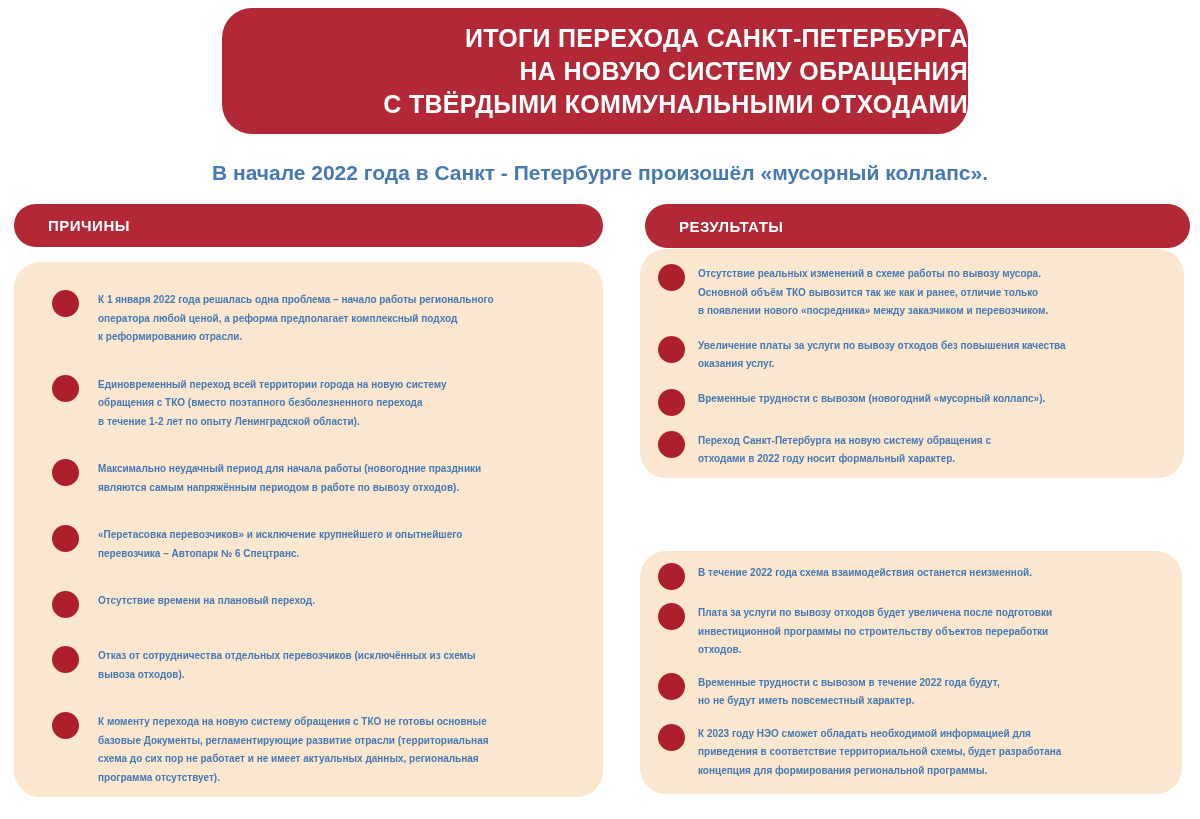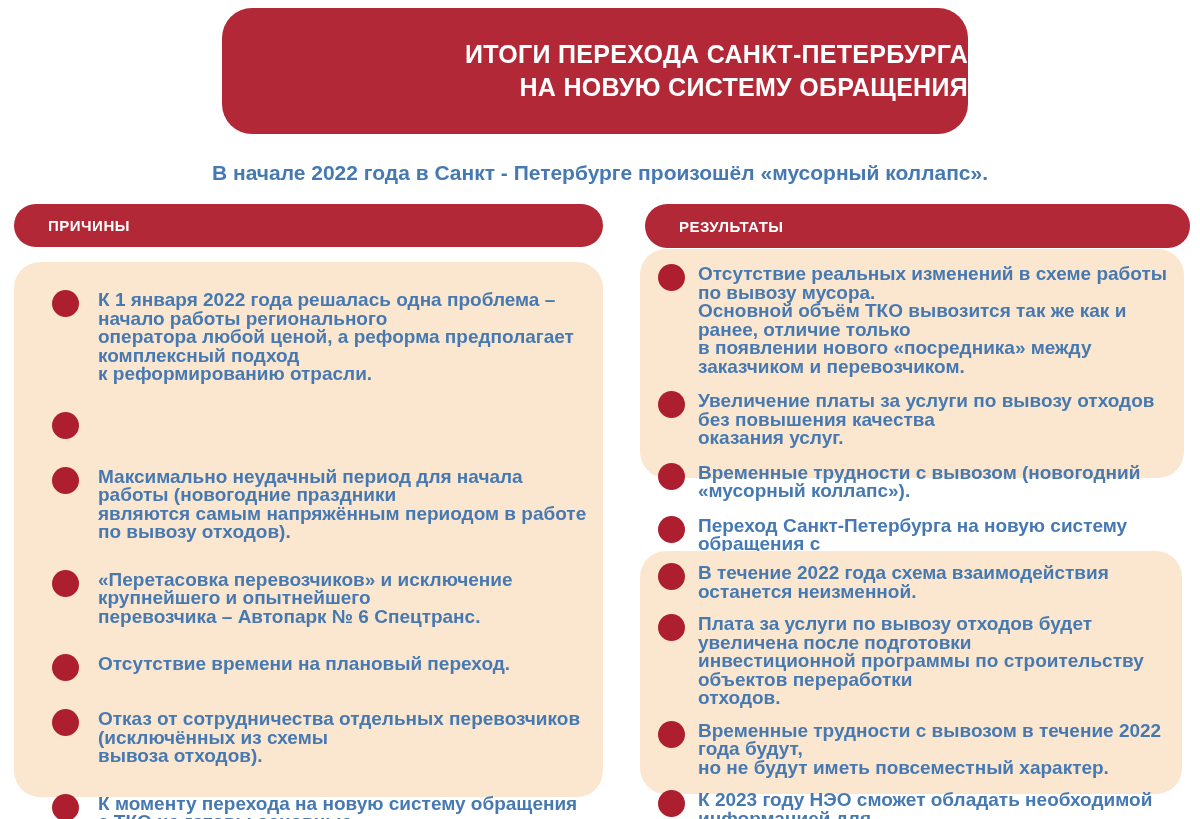--- a/index.html
+++ b/index.html
@@ -89,51 +89,55 @@
   .dot {
     width: 27px; height: 27px;
     border-radius: 50%;
     background: var(--bullet-red);
     flex: 0 0 27px;
   }
   .box-causes .dot { margin-right: 19px; }
   .box-results .dot, .box-forecasts .dot { margin-right: 13px; }
   .item-text {
     color: var(--text-blue);
-    font-size: 19px;
+    font-size: 10px;
     font-weight: 600;
     line-height: 18.5px;
     white-space: pre-line;
     margin-top: 1px;
   }
 </style>
 </head>
 <body>
 
 <div class="page">
 
   <div class="banner">
     <div class="banner-line">ИТОГИ ПЕРЕХОДА САНКТ-ПЕТЕРБУРГА</div>
     <div class="banner-line">НА НОВУЮ СИСТЕМУ ОБРАЩЕНИЯ</div>
+    <div class="banner-line">С ТВЁРДЫМИ КОММУНАЛЬНЫМИ ОТХОДАМИ</div>
   </div>
 
   <div class="subtitle">В начале 2022 года в Санкт - Петербурге произошёл «мусорный коллапс».</div>
 
   <div class="pill pill-causes">
     <span class="pill-label">ПРИЧИНЫ</span>
   </div>
   <div class="box box-causes">
     <div class="item">
       <span class="dot"></span>
       <div class="item-text">К 1 января 2022 года решалась одна проблема – начало работы регионального
 оператора любой ценой, а реформа предполагает комплексный подход
 к реформированию отрасли.</div>
     </div>
     <div class="item">
       <span class="dot"></span>
+      <div class="item-text">Единовременный переход всей территории города на новую систему
+обращения с ТКО (вместо поэтапного безболезненного перехода
+в течение 1-2 лет по опыту Ленинградской области).</div>
     </div>
     <div class="item">
       <span class="dot"></span>
       <div class="item-text">Максимально неудачный период для начала работы (новогодние праздники
 являются самым напряжённым периодом в работе по вывозу отходов).</div>
     </div>
     <div class="item">
       <span class="dot"></span>
       <div class="item-text">«Перетасовка перевозчиков» и исключение крупнейшего и опытнейшего
 перевозчика – Автопарк № 6 Спецтранс.</div>

